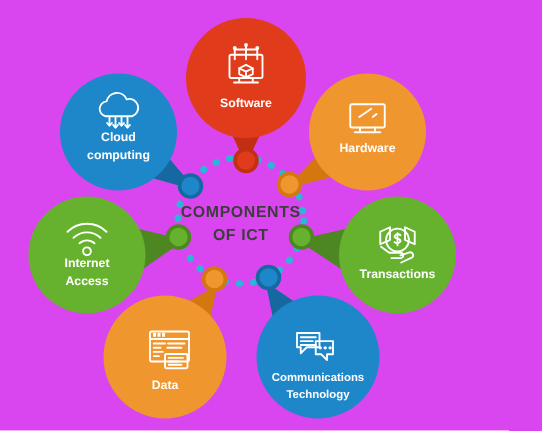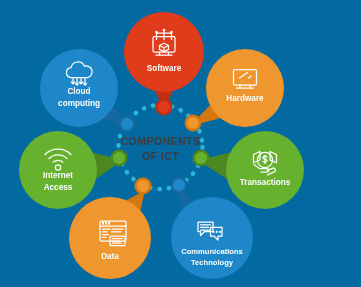--- a/index.html
+++ b/index.html
@@ -10,21 +10,21 @@
   body {
     width: 361px;
     height: 287px;
     overflow: hidden;
     font-family: "Liberation Sans", sans-serif;
   }
   #diagram-root {
     position: relative;
     width: 361px;
     height: 287px;
-    background: #0369a1;
+    background: #d946ef;
   }
   #diagram-svg {
     position: absolute;
     left: 0;
     top: 0;
     width: 361px;
     height: 287px;
     display: block;
   }
   .petal-label {

